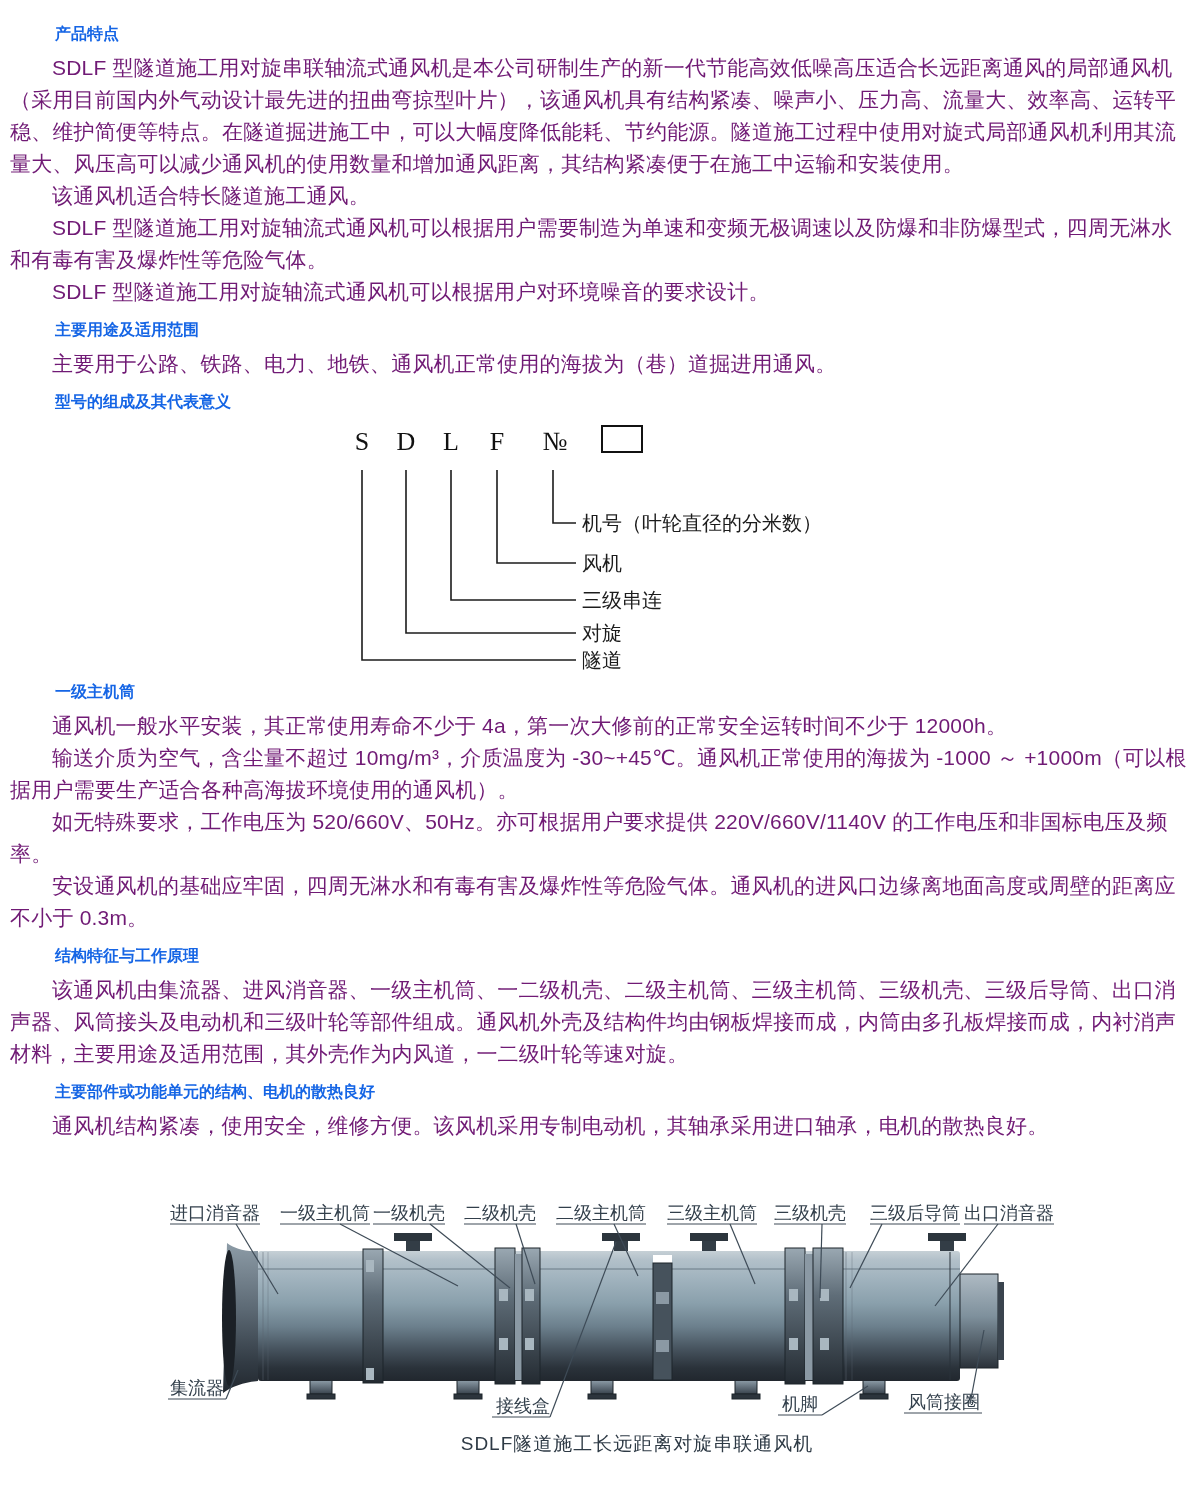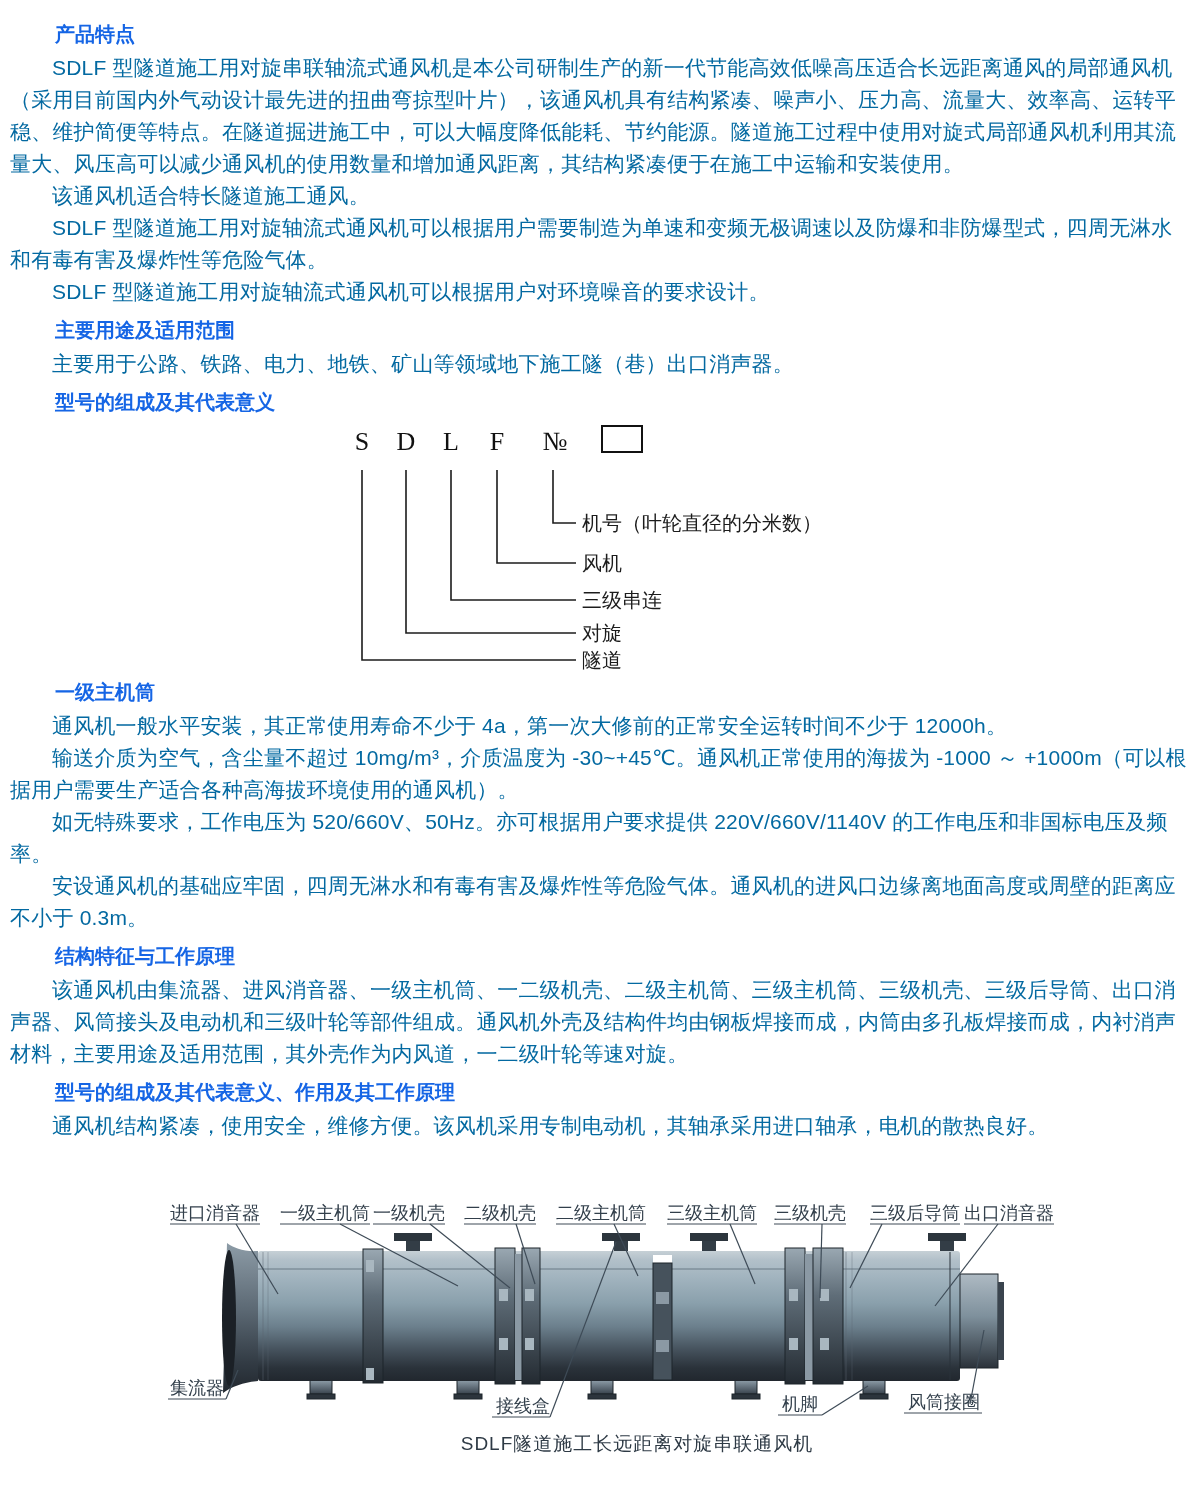--- a/index.html
+++ b/index.html
@@ -3,26 +3,26 @@
 <meta charset="utf-8">
 <style>
   html,body{margin:0;padding:0;background:#ffffff;}
   body{
     width:1200px;height:1510px;box-sizing:border-box;
     padding:12px 10px 0 10px;
     font-family:"Liberation Sans","DejaVu Sans",sans-serif;
     color:#1a1a1a;overflow:hidden;
   }
   .sec-heading{
-    font-size:20px;line-height:28px;font-weight:bold;
+    font-size:16px;line-height:28px;font-weight:bold;
     color:#1565e5;margin:8px 0 4px 45px;
   }
   .para{
     margin:0;font-size:21px;line-height:32px;text-indent:2em;
-    color:#0369a1;letter-spacing:0.2px;
+    color:#701a75;letter-spacing:0.2px;
   }
   svg{display:block;}
   svg text{font-family:"Liberation Sans","DejaVu Sans",sans-serif;}
   .serif{font-family:"Liberation Serif","DejaVu Serif",serif;}
   .model-letter{font-size:26px;fill:#111111;}
   .model-label{font-size:20px;fill:#1c1c1c;}
   .model-line{stroke:#1c1c1c;stroke-width:1.6;fill:none;}
   .fan-label{font-size:18px;fill:#323f4b;}
   .fan-caption{font-size:19px;fill:#2e3a45;letter-spacing:1px;}
   .leader{stroke:#3e4b57;stroke-width:1.2;fill:none;}
@@ -31,21 +31,21 @@
 </head>
 <body>
 
 <div class="sec-heading">产品特点</div>
 <p class="para">SDLF 型隧道施工用对旋串联轴流式通风机是本公司研制生产的新一代节能高效低噪高压适合长远距离通风的局部通风机（采用目前国内外气动设计最先进的扭曲弯掠型叶片），该通风机具有结构紧凑、噪声小、压力高、流量大、效率高、运转平稳、维护简便等特点。在隧道掘进施工中，可以大幅度降低能耗、节约能源。隧道施工过程中使用对旋式局部通风机利用其流量大、风压高可以减少通风机的使用数量和增加通风距离，其结构紧凑便于在施工中运输和安装使用。</p>
 <p class="para">该通风机适合特长隧道施工通风。</p>
 <p class="para">SDLF 型隧道施工用对旋轴流式通风机可以根据用户需要制造为单速和变频无极调速以及防爆和非防爆型式，四周无淋水和有毒有害及爆炸性等危险气体。</p>
 <p class="para">SDLF 型隧道施工用对旋轴流式通风机可以根据用户对环境噪音的要求设计。</p>
 
 <div class="sec-heading">主要用途及适用范围</div>
-<p class="para">主要用于公路、铁路、电力、地铁、矿山等领域地下施工隧（巷）出口消声器。</p>
+<p class="para">主要用于公路、铁路、电力、地铁、通风机正常使用的海拔为（巷）道掘进用通风。</p>
 
 <div class="sec-heading">型号的组成及其代表意义</div>
 
 <svg width="1200" height="250" viewBox="0 0 1200 250">
 
   <text class="model-letter serif" x="352" y="30" text-anchor="middle">S</text>
   <text class="model-letter serif" x="396" y="30" text-anchor="middle">D</text>
   <text class="model-letter serif" x="441" y="30" text-anchor="middle">L</text>
   <text class="model-letter serif" x="487" y="30" text-anchor="middle">F</text>
   <text class="model-letter serif" x="545" y="30" text-anchor="middle">№</text>
@@ -67,21 +67,21 @@
 
 <div class="sec-heading">一级主机筒</div>
 <p class="para">通风机一般水平安装，其正常使用寿命不少于 4a，第一次大修前的正常安全运转时间不少于 12000h。</p>
 <p class="para">输送介质为空气，含尘量不超过 10mg/m³，介质温度为 -30~+45℃。通风机正常使用的海拔为 -1000 ～ +1000m（可以根据用户需要生产适合各种高海拔环境使用的通风机）。</p>
 <p class="para">如无特殊要求，工作电压为 520/660V、50Hz。亦可根据用户要求提供 220V/660V/1140V 的工作电压和非国标电压及频率。</p>
 <p class="para">安设通风机的基础应牢固，四周无淋水和有毒有害及爆炸性等危险气体。通风机的进风口边缘离地面高度或周壁的距离应不小于 0.3m。</p>
 
 <div class="sec-heading">结构特征与工作原理</div>
 <p class="para">该通风机由集流器、进风消音器、一级主机筒、一二级机壳、二级主机筒、三级主机筒、三级机壳、三级后导筒、出口消声器、风筒接头及电动机和三级叶轮等部件组成。通风机外壳及结构件均由钢板焊接而成，内筒由多孔板焊接而成，内衬消声材料，主要用途及适用范围，其外壳作为内风道，一二级叶轮等速对旋。</p>
 
-<div class="sec-heading">型号的组成及其代表意义、作用及其工作原理</div>
+<div class="sec-heading">主要部件或功能单元的结构、电机的散热良好</div>
 <p class="para">通风机结构紧凑，使用安全，维修方便。该风机采用专制电动机，其轴承采用进口轴承，电机的散热良好。</p>
 
 <svg width="1200" height="336" viewBox="0 0 1200 336">
   <defs>
     <linearGradient id="gBody" x1="0" y1="0" x2="0" y2="1">
       <stop offset="0" stop-color="#c6d0d6"></stop>
         <stop offset="0.07" stop-color="#b2c0c9"></stop>
       <stop offset="0.2" stop-color="#a2b4bf"></stop>
         <stop offset="0.4" stop-color="#8aa0ac"></stop>
       <stop offset="0.58" stop-color="#6c808d"></stop>

